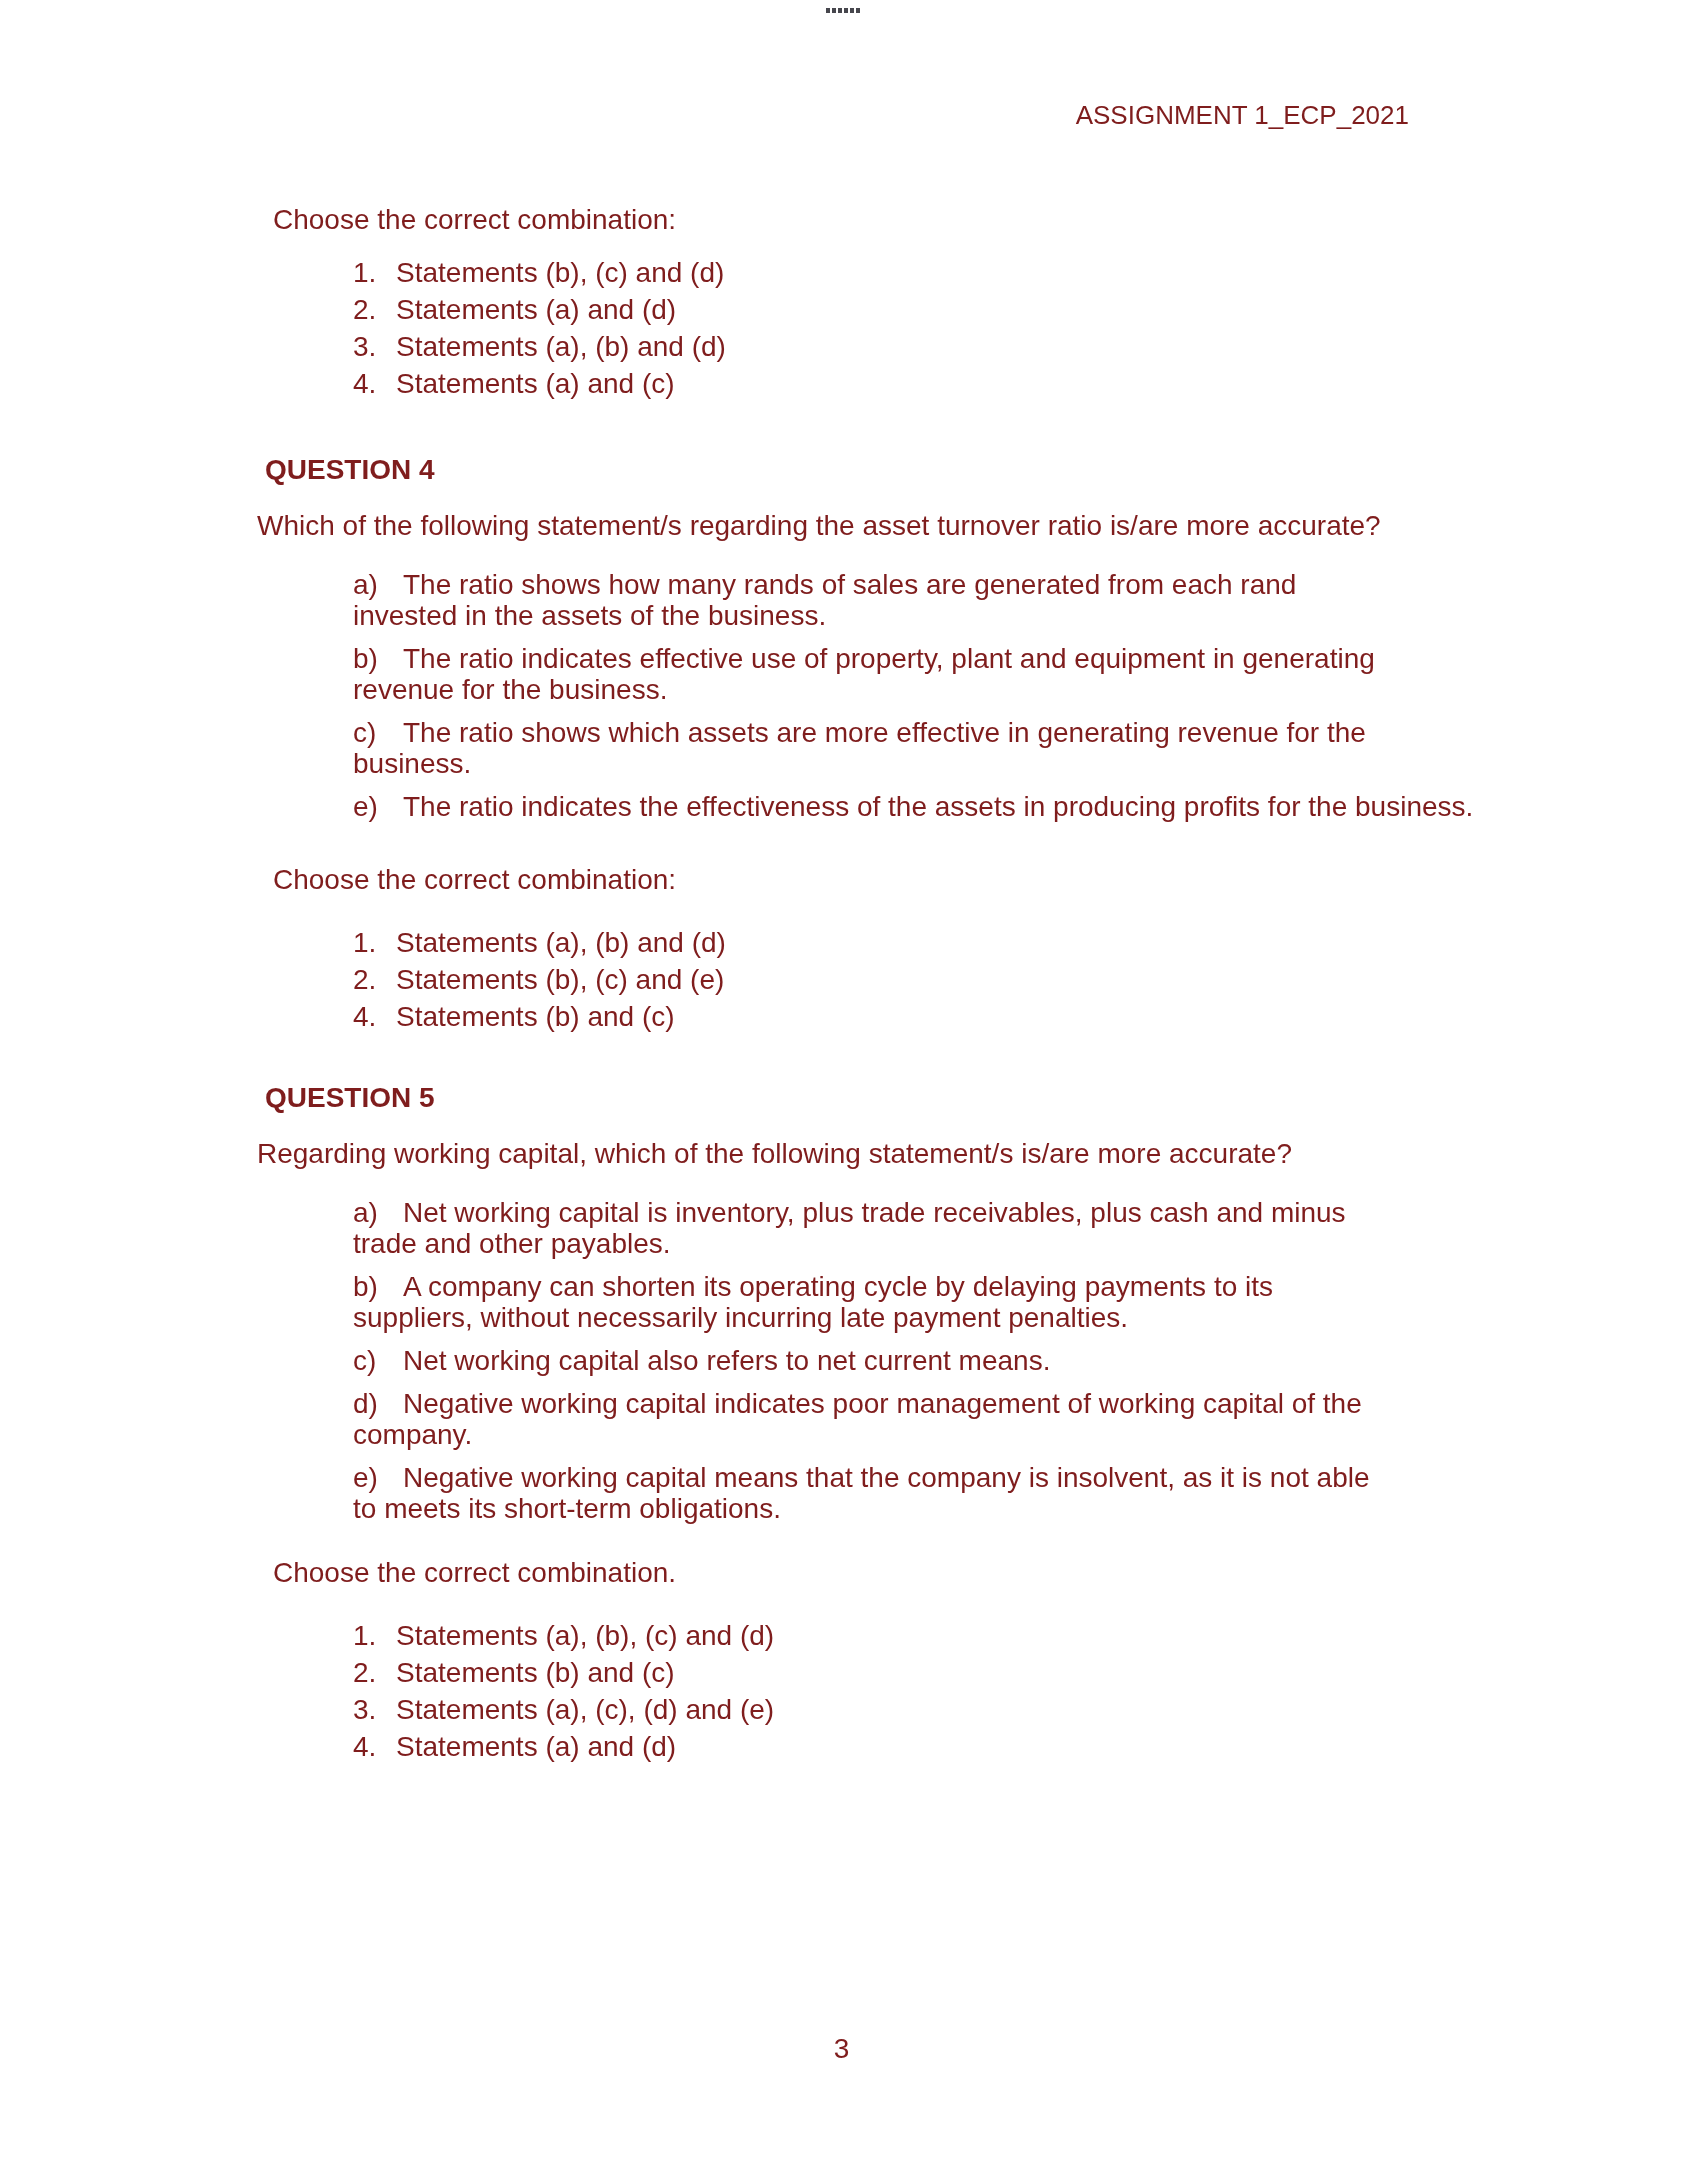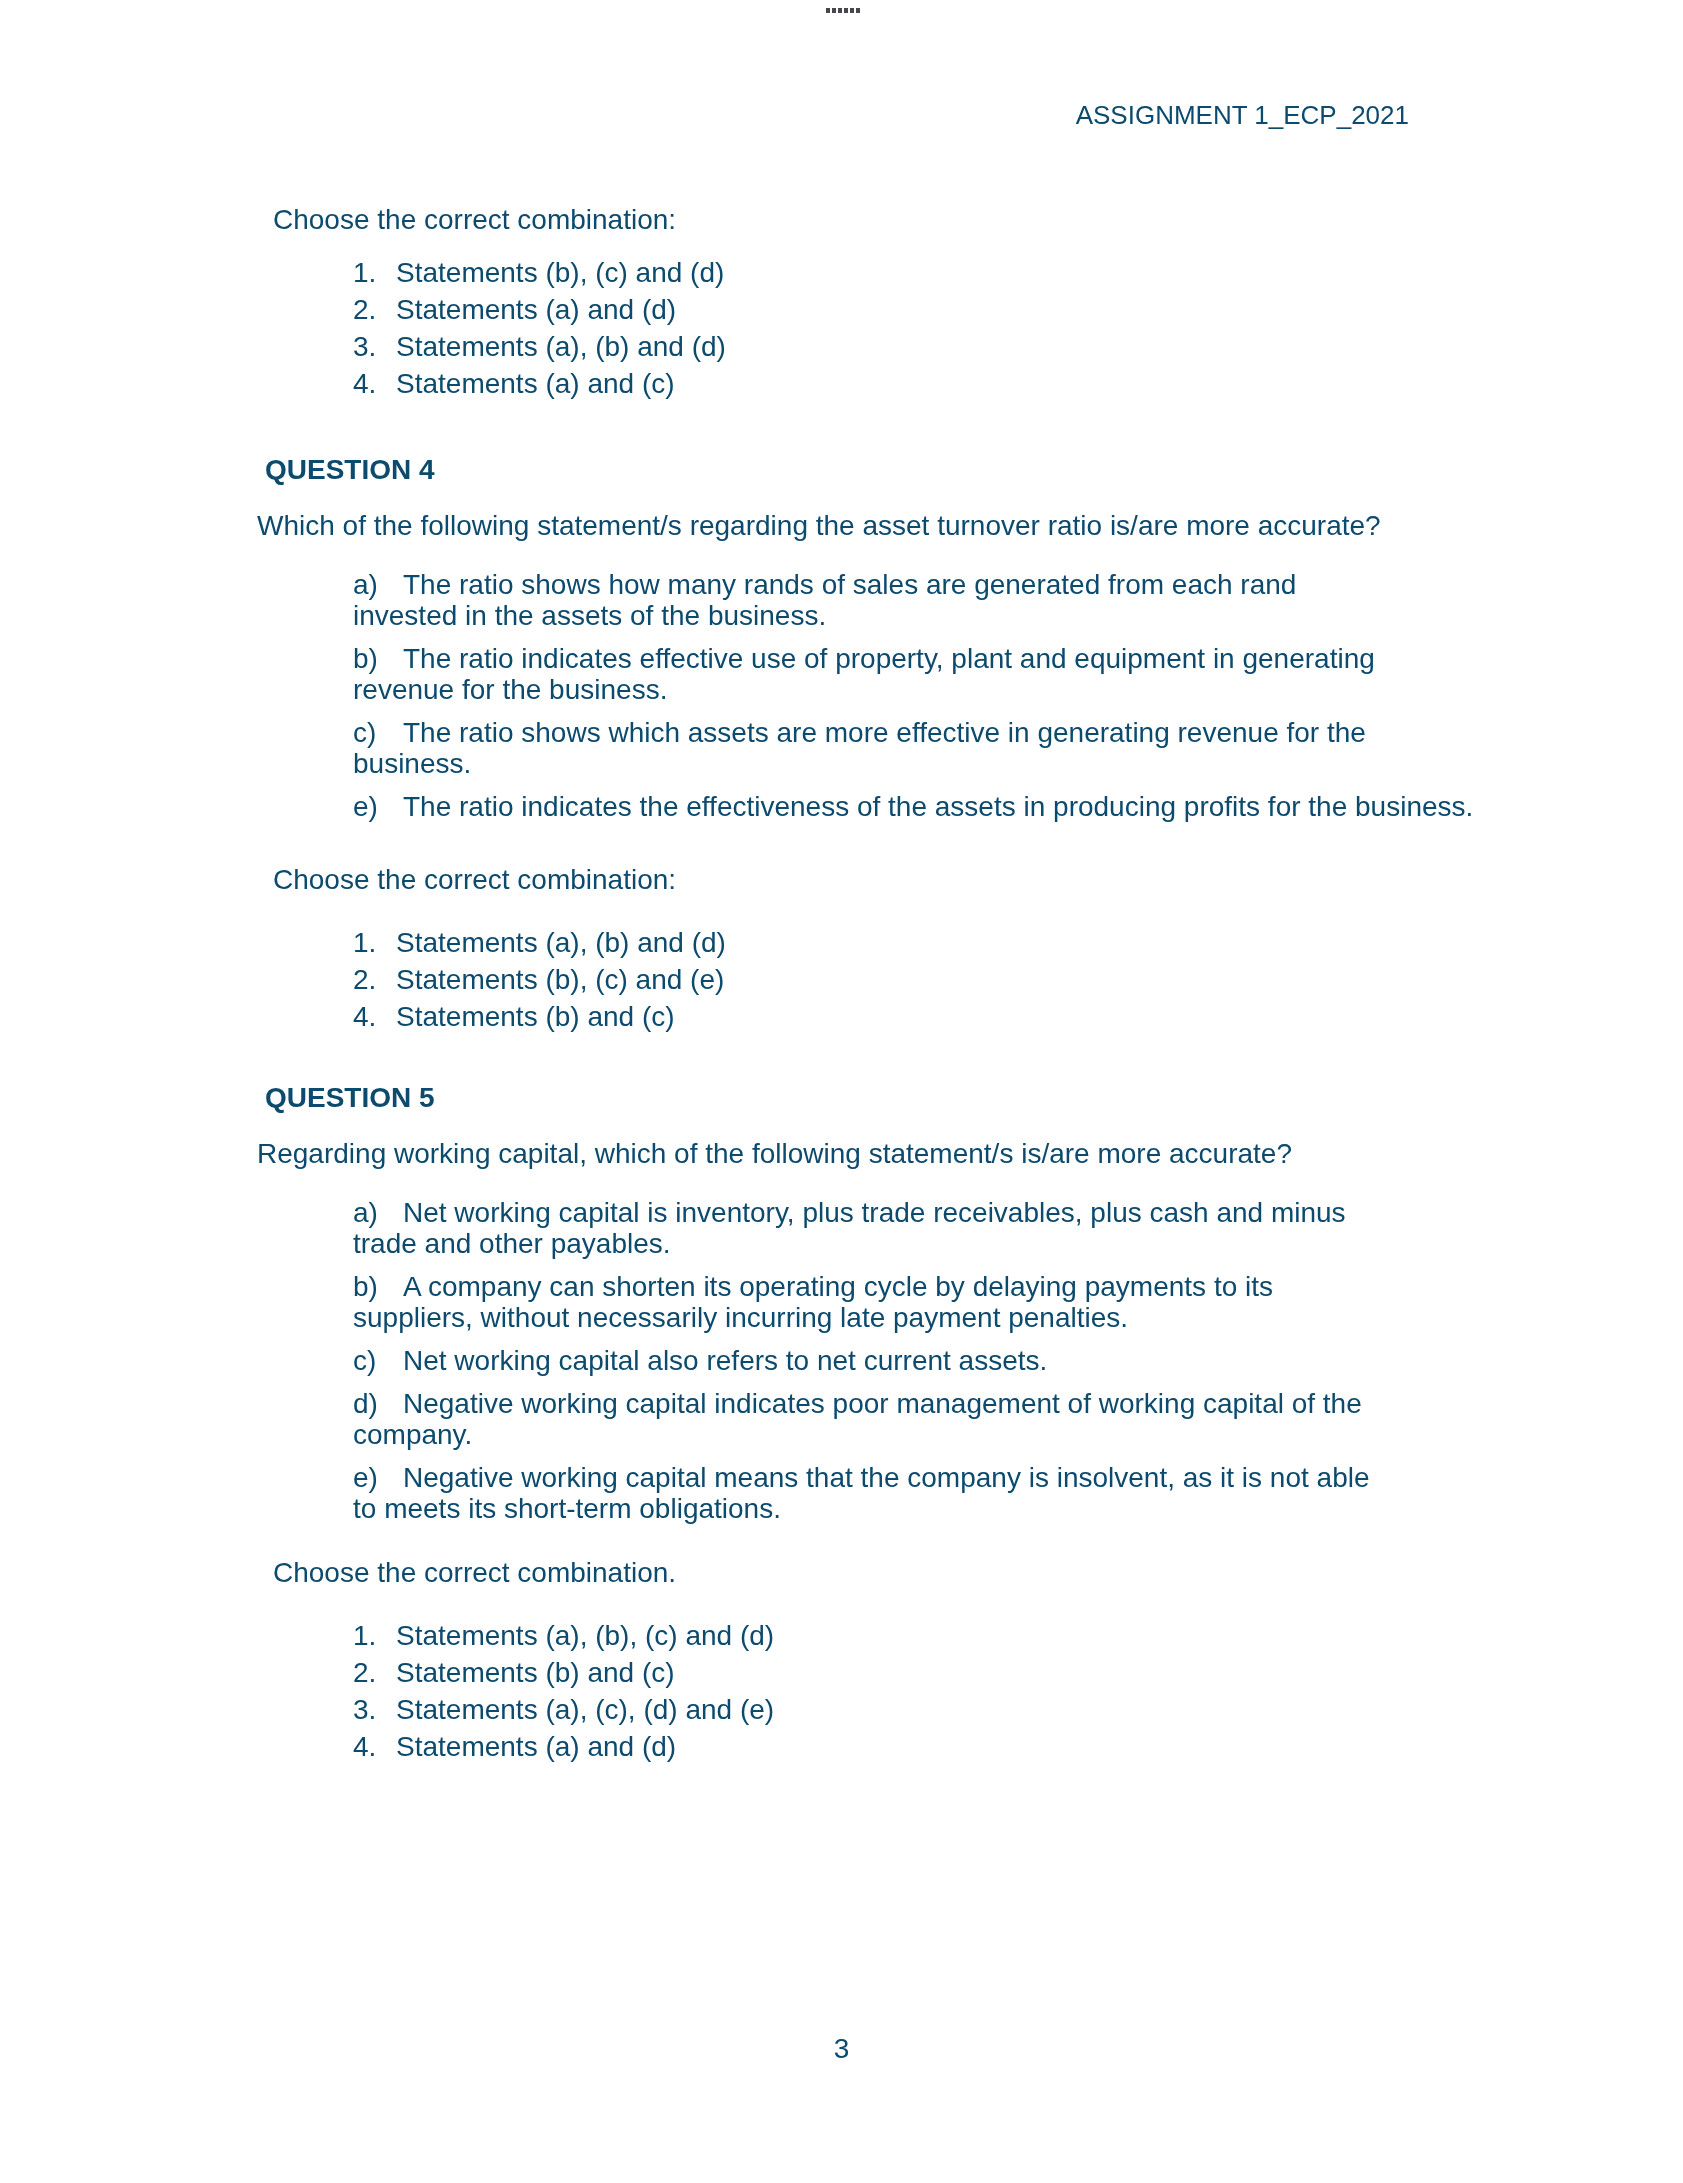--- a/index.html
+++ b/index.html
@@ -2,21 +2,21 @@
 <html><head>
 <meta charset="utf-8">
 <style>
   html, body { margin: 0; padding: 0; background: #ffffff; }
   .page {
     position: relative;
     width: 1683px;
     height: 2184px;
     background: #ffffff;
     font-family: "Liberation Sans", sans-serif;
-    color: #0c4a6e;
+    color: #7f1d1d;
     overflow: hidden;
   }
   .micro-text {
     position: absolute;
     top: 8px;
     left: 826px;
     width: 36px;
     height: 5px;
     background: repeating-linear-gradient(90deg, #26262e 0 4px, rgba(255,255,255,0) 4px 6px);
     opacity: 0.85;
@@ -143,21 +143,21 @@
       <div class="statements">
         <p class="stmt">
           <span class="line"><span class="lbl">a)</span><span>Net working capital is inventory, plus trade receivables, plus cash and minus</span></span>
           <span class="line">trade and other payables.</span>
         </p>
         <p class="stmt">
           <span class="line"><span class="lbl">b)</span><span>A company can shorten its operating cycle by delaying payments to its</span></span>
           <span class="line">suppliers, without necessarily incurring late payment penalties.</span>
         </p>
         <p class="stmt">
-          <span class="line"><span class="lbl">c)</span><span>Net working capital also refers to net current assets.</span></span>
+          <span class="line"><span class="lbl">c)</span><span>Net working capital also refers to net current means.</span></span>
         </p>
         <p class="stmt">
           <span class="line"><span class="lbl">d)</span><span>Negative working capital indicates poor management of working capital of the</span></span>
           <span class="line">company.</span>
         </p>
         <p class="stmt">
           <span class="line"><span class="lbl">e)</span><span>Negative working capital means that the company is insolvent, as it is not able</span></span>
           <span class="line">to meets its short-term obligations.</span>
         </p>
       </div>

